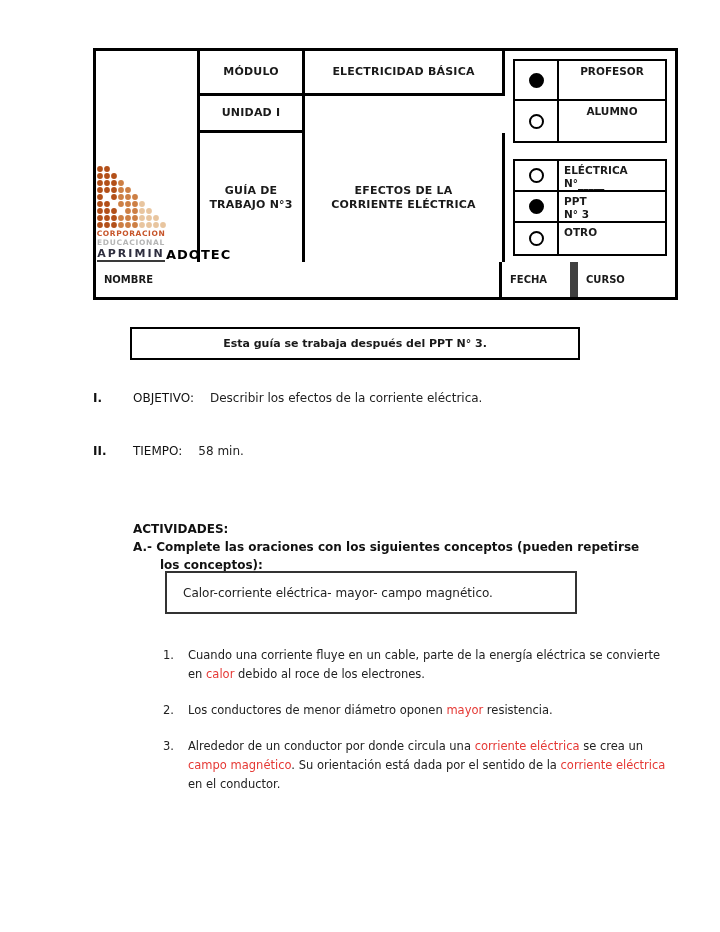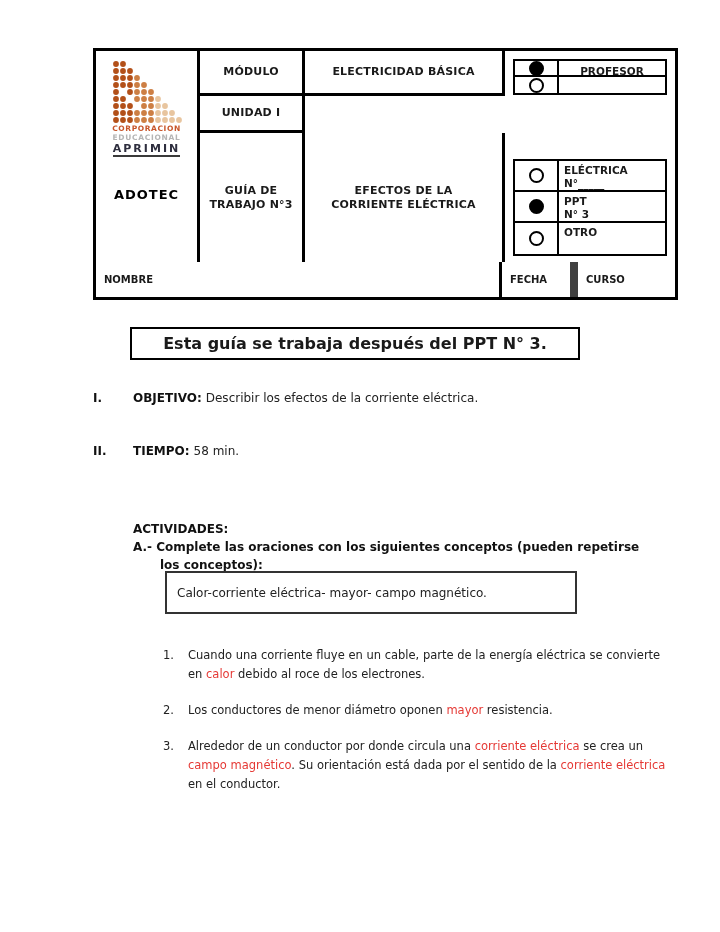--- a/index.html
+++ b/index.html
@@ -7,62 +7,62 @@
   .page{position:relative;width:720px;height:932px;background:#ffffff;
         font-family:"DejaVu Sans","Liberation Sans",sans-serif;color:#1a1a1a;overflow:hidden}
 
   
   .doc-table{position:absolute;left:93px;top:48px;width:585px;border:3px solid #000;background:#fff}
   .grid-top{display:grid;grid-template-columns:104px 105px 200px 1fr;grid-template-rows:45px 37px 129px}
   .br{border-right:3px solid #000}
   .bb{border-bottom:3px solid #000}
   .hcell{display:flex;align-items:center;justify-content:center;text-align:center;
          font-weight:bold;font-size:11px;letter-spacing:.2px;padding:2px;line-height:14px}
-  .cell-logo{grid-column:1;grid-row:1/4;display:flex;flex-direction:column;align-items:center;padding-top:9px}
+  .cell-logo{grid-column:1;grid-row:1/4;display:flex;flex-direction:row;align-items:flex-end;padding-top:9px}
   .cell-right{grid-column:4;grid-row:1/4;position:relative}
 
   .logo-wrap{display:flex;flex-direction:column;align-items:center}
   .logo-l1{font-size:7.5px;font-weight:bold;letter-spacing:.6px;color:var(--logo-text-orange)}
   .logo-l2{font-size:7.5px;font-weight:bold;letter-spacing:.7px;color:var(--logo-text-gray)}
   .logo-l3{font-size:11px;font-weight:bold;letter-spacing:2px;color:#2e2e3e;border-bottom:2px solid #3a3a3a;line-height:13px}
   .org-name{margin-top:30px;font-weight:bold;font-size:13px;letter-spacing:1px;color:#000}
 
   .mini{position:absolute;left:8px;right:8px;border:2px solid #000;background:#fff}
   .audience{top:8px}
   .material{top:108px}
   .mini-row{display:flex;border-bottom:2px solid #000}
   .mini-row:last-child{border-bottom:none}
-  .audience .mini-row{height:16px}
+  .audience .mini-row{height:40px}
   .material .mini-row{height:31px}
   .mini-check{width:44px;border-right:2px solid #000;display:flex;align-items:center;justify-content:center;flex:none}
   .radio{width:15px;height:15px;border:2px solid #000;border-radius:50%;background:#fff}
   .radio.filled{background:#000}
   .aud-label{flex:1;font-weight:bold;font-size:10.5px;display:flex;justify-content:center;padding-top:4px}
   .mat-label{flex:1;font-weight:bold;font-size:10.5px;padding:3px 0 0 5px;line-height:12.5px}
 
   .bottom-row{display:flex;height:35px;font-weight:bold;font-size:10px}
   .bottom-row>div{display:flex;align-items:center;padding-left:8px}
   .f-nombre{width:406px;border-right:3px solid #000}
   .f-fecha{width:76px;border-right:8px solid #404040}
   .f-curso{flex:1}
 
   
   .notice{position:absolute;left:130px;top:327px;width:450px;height:33px;border:2px solid #000;
-          display:flex;align-items:center;justify-content:center;font-weight:bold;font-size:16px}
+          display:flex;align-items:center;justify-content:center;font-weight:bold;font-size:11px}
   .section{position:absolute;left:93px;font-size:12px;color:#222}
   .sec-1{top:391px}
   .sec-2{top:444px}
   .numeral{display:inline-block;width:40px;font-weight:bold;color:#111}
-  .sec-label{font-weight:bold;color:#111;margin-right:4px}
+  .sec-label{font-weight:normal;color:#111;margin-right:16px}
 
   .activities{position:absolute;left:133px;top:520px;width:510px;font-size:12px;font-weight:bold;color:#111;line-height:18px}
   .instruction{padding-left:27px;text-indent:-27px}
 
   .word-bank{position:absolute;left:165px;top:571px;width:412px;height:43px;border:2px solid #333;
-             display:flex;align-items:center;padding-left:10px;font-size:12px;color:#222}
+             display:flex;align-items:center;padding-left:16px;font-size:12px;color:#222}
 
   .fill-list{position:absolute;left:163px;top:646px;width:515px;font-size:11.5px;line-height:19px;color:#222}
   .fi-item{display:flex;margin-bottom:17px}
   .fi-num{width:25px;flex:none}
   .fi-body{width:478px}
   .red{color:var(--accent-red)}
 </style>
 </head>
 <body>
 
@@ -145,20 +145,21 @@
           <div class="mini-row">
             <div class="mini-check">
               <span class="radio filled"></span>
             </div>
             <div class="aud-label">PROFESOR</div>
           </div>
           <div class="mini-row">
             <div class="mini-check">
               <span class="radio"></span>
             </div>
+            <div class="aud-label">ALUMNO</div>
           </div>
         </div>
 
         <div class="mini material">
           <div class="mini-row">
             <div class="mini-check">
               <span class="radio"></span>
             </div>
             <div class="mat-label">
               <div>ELÉCTRICA</div>

